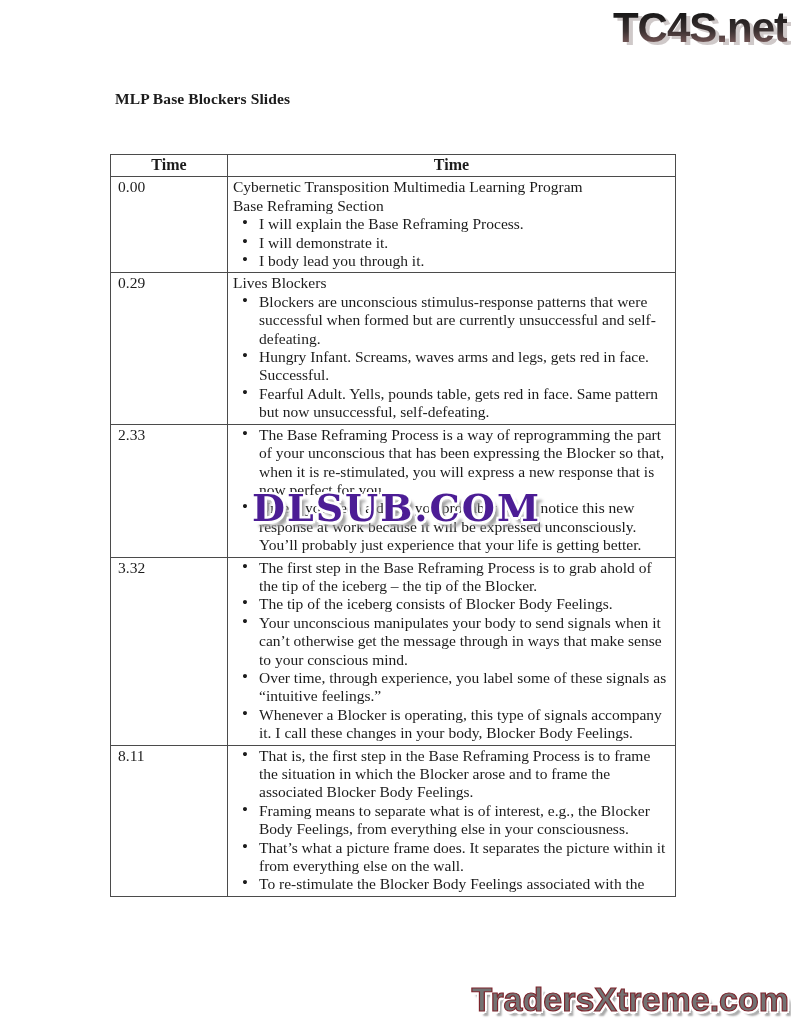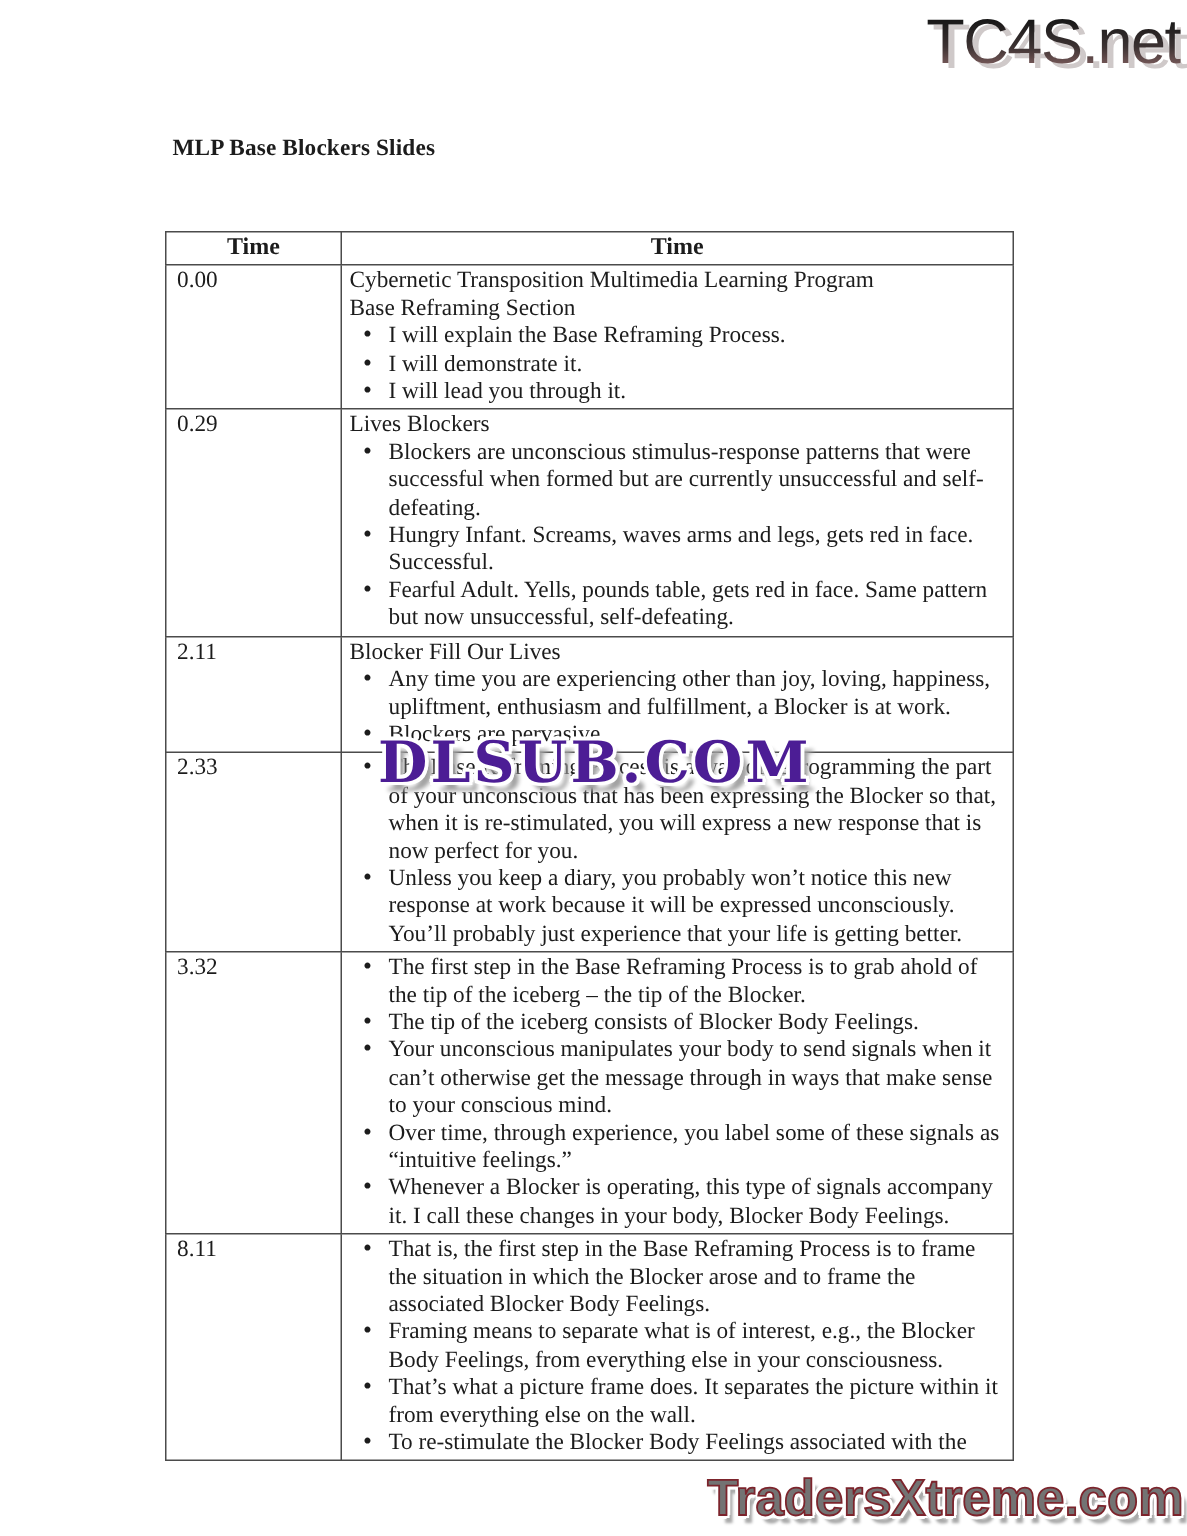--- a/index.html
+++ b/index.html
@@ -37,21 +37,21 @@
   ul.bullets li { position:relative; padding-left:26px; margin:0; }
   ul.bullets li::before {
     content:"\2022";
     position:absolute; left:9px; top:-1px; font-size:17px;
   }
 
   
   .tc4s {
     position:absolute; top:4px; right:4px; height:50px;
     font-family:"Liberation Sans", sans-serif;
-    font-weight:normal; font-size:42px; letter-spacing:-1px;
+    font-weight:bold; font-size:42px; letter-spacing:-1px;
     line-height:48px; white-space:nowrap;
   }
   .tc4s-shadow { position:absolute; left:4px; top:3px; color:#cfc9c9; }
   .tc4s-main {
     position:relative;
     background:linear-gradient(180deg,#171717 18%, #3c3232 58%, #9b7171 100%);
     -webkit-background-clip:text; background-clip:text;
     color:transparent; -webkit-text-fill-color:transparent;
   }
 
@@ -107,42 +107,32 @@
   </thead>
   <tbody>
       <tr>
         <td class="time-cell">0.00</td>
         <td class="slide-cell">
           <p class="intro-line">Cybernetic Transposition Multimedia Learning Program</p>
           <p class="intro-line">Base Reframing Section</p>
           <ul class="bullets">
             <li>I will explain the Base Reframing Process.</li>
             <li>I will demonstrate it.</li>
-            <li>I will lead you through it.</li>
+            <li>I body lead you through it.</li>
           </ul>
         </td>
       </tr>
       <tr>
         <td class="time-cell">0.29</td>
         <td class="slide-cell">
           <p class="intro-line">Lives Blockers</p>
           <ul class="bullets">
             <li>Blockers are unconscious stimulus-response patterns that were successful when formed but are currently unsuccessful and self-defeating.</li>
             <li>Hungry Infant. Screams, waves arms and legs, gets red in face. Successful.</li>
             <li>Fearful Adult. Yells, pounds table, gets red in face. Same pattern but now unsuccessful, self-defeating.</li>
-          </ul>
-        </td>
-      </tr>
-      <tr>
-        <td class="time-cell">2.11</td>
-        <td class="slide-cell">
-          <p class="intro-line">Blocker Fill Our Lives</p>
-          <ul class="bullets">
-            <li>Any time you are experiencing other than joy, loving, happiness, upliftment, enthusiasm and fulfillment, a Blocker is at work.</li>
-            <li>Blockers are pervasive.</li>
           </ul>
         </td>
       </tr>
       <tr>
         <td class="time-cell">2.33</td>
         <td class="slide-cell">
           <ul class="bullets">
             <li>The Base Reframing Process is a way of reprogramming the part of your unconscious that has been expressing the Blocker so that, when it is re-stimulated, you will express a new response that is now perfect for you.</li>
             <li>Unless you keep a diary, you probably won’t notice this new response at work because it will be expressed unconsciously. You’ll probably just experience that your life is getting better.</li>
           </ul>

